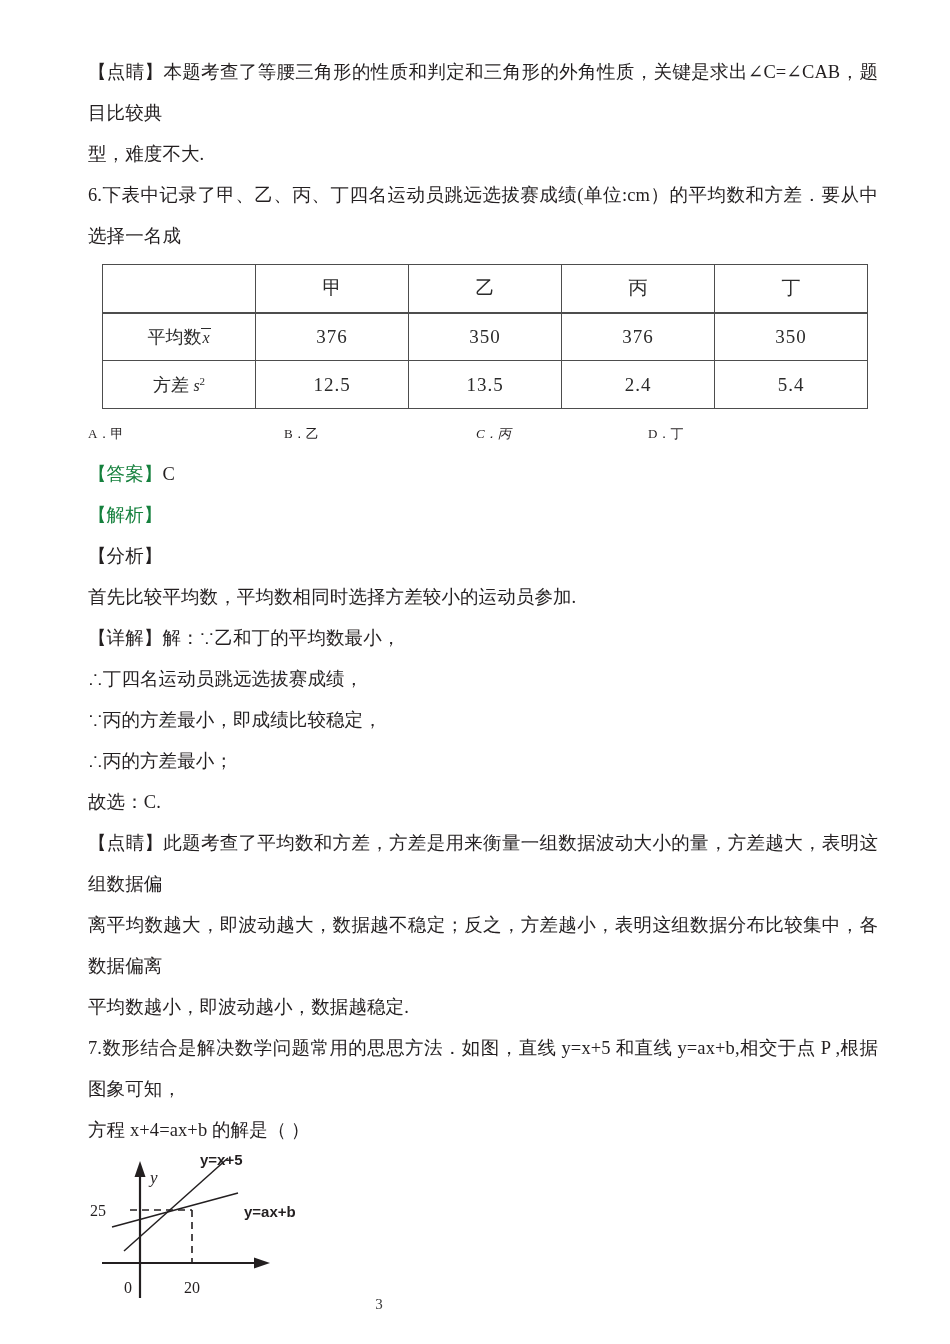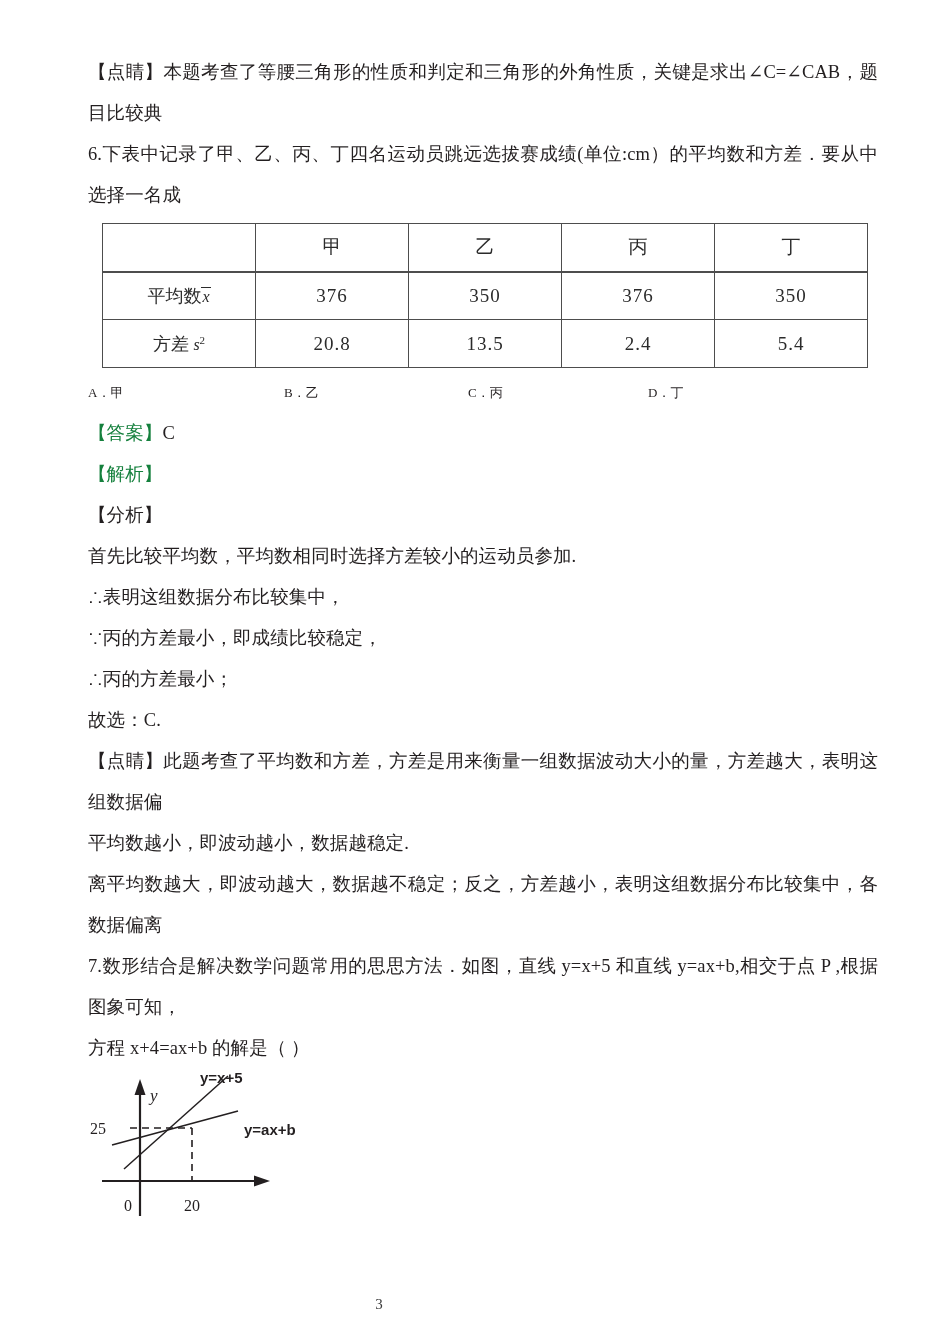--- a/index.html
+++ b/index.html
@@ -101,21 +101,21 @@
     font-size: 13px;
     line-height: 41px;
   }
   .options .opt {
     position: absolute;
     top: 0;
     white-space: nowrap;
   }
   .opt-a { left: 0; }
   .opt-b { left: 196px; }
-  .opt-c { left: 380px; }
+  .opt-c { left: 388px; font-style: italic; }
   .opt-d { left: 560px; }
 
   
   .figure-wrap {
     position: relative;
     height: 152px;
     margin: 2px 0 0 0;
   }
   .figure-wrap svg { display: block; }
 
@@ -131,20 +131,21 @@
     font-family: "Liberation Serif", "DejaVu Serif", serif;
   }
 </style>
 </head>
 <body>
 
 <div class="page">
   <div class="content">
 
     <div class="para">【点睛】本题考查了等腰三角形的性质和判定和三角形的外角性质，关键是求出∠C=∠CAB，题目比较典</div>
+    <div class="para nojust">型，难度不大.</div>
 
     <div class="para">6.下表中记录了甲、乙、丙、丁四名运动员跳远选拔赛成绩(单位:cm）的平均数和方差．要从中选择一名成</div>
 
     <table class="score-table">
       <tbody>
           <tr>
         <td class="col-first"></td>
         <td class="col-head">甲</td>
         <td class="col-head">乙</td>
         <td class="col-head">丙</td>
@@ -152,49 +153,50 @@
       </tr>
       <tr>
         <td class="lbl"><span>平均数</span><span class="xbar">x</span></td>
         <td class="num">376</td>
         <td class="num">350</td>
         <td class="num">376</td>
         <td class="num">350</td>
       </tr>
       <tr>
         <td class="lbl"><span>方差</span>&nbsp;<span class="svar"><span>s</span><sup>2</sup></span></td>
-        <td class="num">20.8</td>
+        <td class="num">12.5</td>
         <td class="num">13.5</td>
         <td class="num">2.4</td>
         <td class="num">5.4</td>
       </tr>
     </tbody>
       </table>
 
     <div class="options">
       <span class="opt opt-a">A．甲</span>
       <span class="opt opt-b">B．乙</span>
       <span class="opt opt-c">C．丙</span>
       <span class="opt opt-d">D．丁</span>
     </div>
 
     <div class="para nojust"><span class="blue">【答案】</span><span>C</span></div>
 
     <div class="para nojust blue">【解析】</div>
     <div class="para nojust">【分析】</div>
     <div class="para nojust">首先比较平均数，平均数相同时选择方差较小的运动员参加.</div>
 
-    <div class="para nojust">∴表明这组数据分布比较集中，</div>
+    <div class="para nojust">【详解】解：∵乙和丁的平均数最小，</div>
+    <div class="para nojust">∴丁四名运动员跳远选拔赛成绩，</div>
     <div class="para nojust">∵丙的方差最小，即成绩比较稳定，</div>
     <div class="para nojust">∴丙的方差最小；</div>
     <div class="para nojust">故选：C.</div>
 
     <div class="para">【点睛】此题考查了平均数和方差，方差是用来衡量一组数据波动大小的量，方差越大，表明这组数据偏</div>
+    <div class="para">离平均数越大，即波动越大，数据越不稳定；反之，方差越小，表明这组数据分布比较集中，各数据偏离</div>
     <div class="para nojust">平均数越小，即波动越小，数据越稳定.</div>
-    <div class="para">离平均数越大，即波动越大，数据越不稳定；反之，方差越小，表明这组数据分布比较集中，各数据偏离</div>
 
     <div class="para">7.数形结合是解决数学问题常用的思思方法．如图，直线 y=x+5 和直线 y=ax+b,相交于点 P ,根据图象可知，</div>
     <div class="para nojust">方程 x+4=ax+b 的解是（ ）</div>
 
     <div class="figure-wrap">
       <svg width="320" height="152" viewBox="0 0 320 152">
 
         <line x1="14" y1="110" x2="166" y2="110" stroke="#231f20" stroke-width="2.2"></line>
         <polygon points="166,104.5 182,110 166,115.5" fill="#231f20"></polygon>
 

